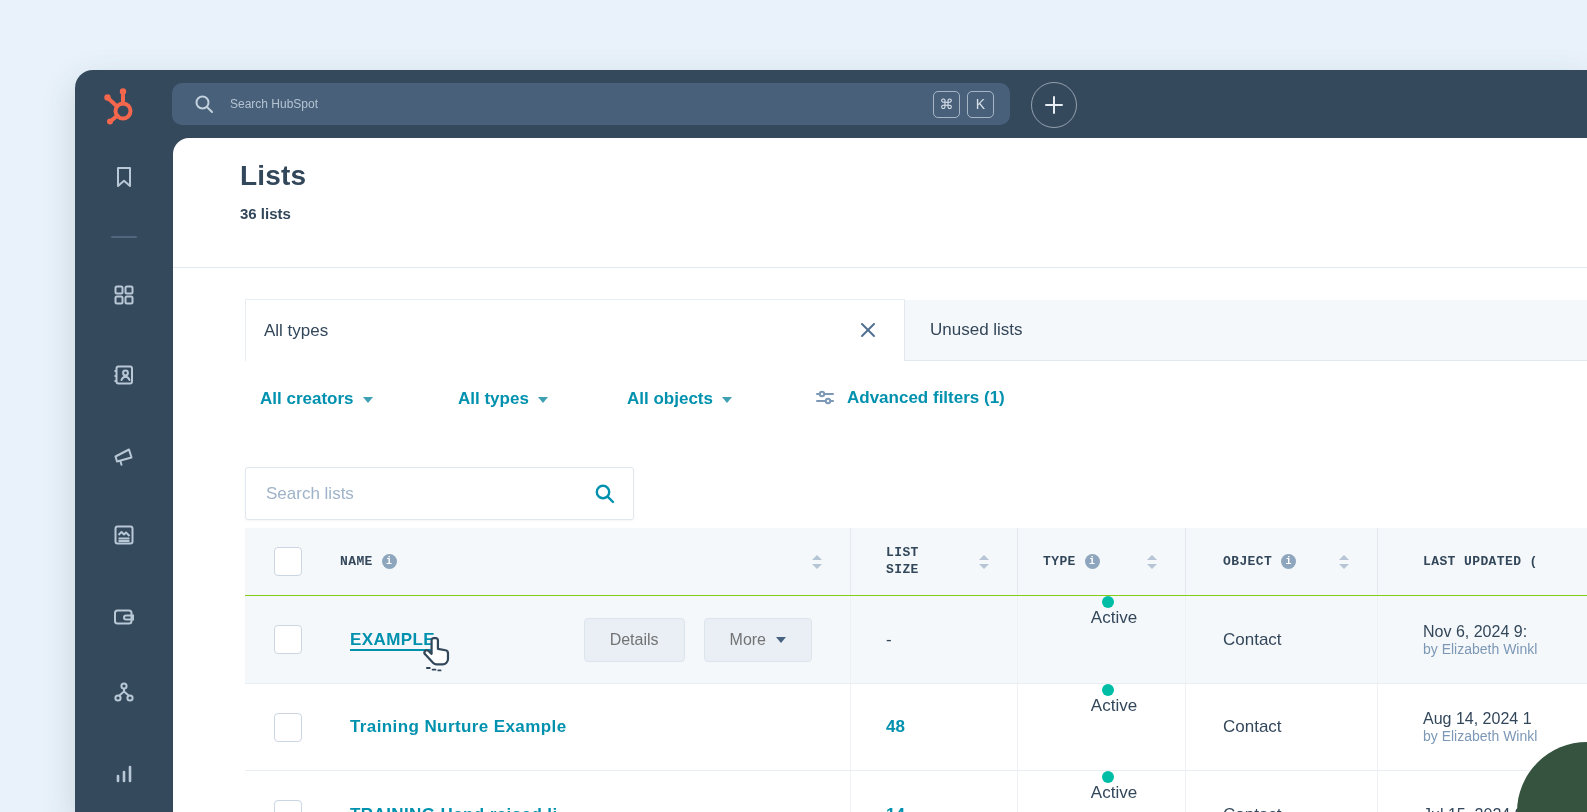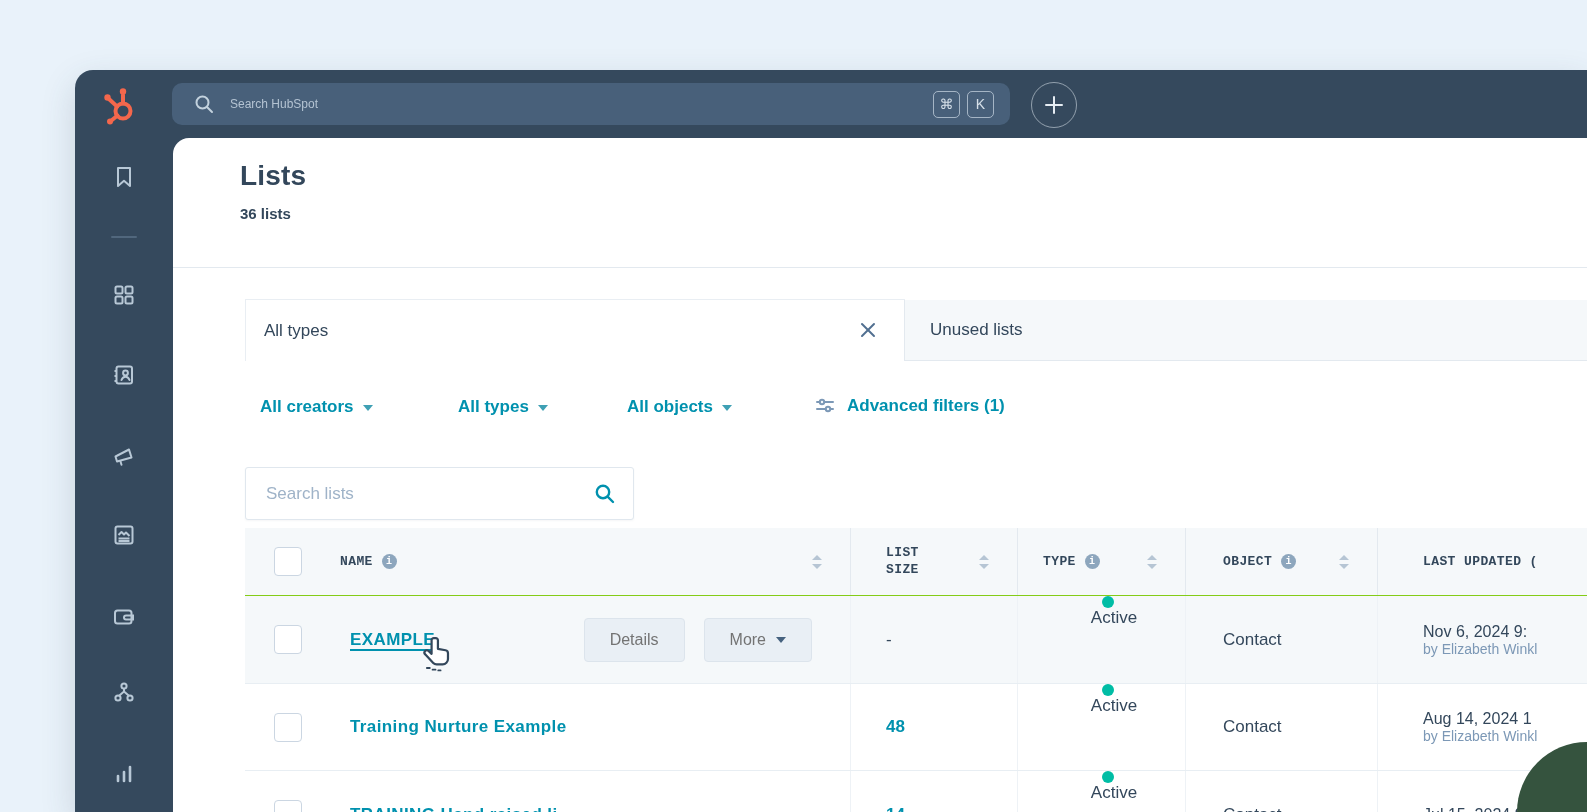--- a/index.html
+++ b/index.html
@@ -33,21 +33,21 @@
   
   .tabbar{position:absolute;left:0;right:0;top:161px;height:62px;}
   .tab-active{position:absolute;left:72px;top:0;width:658px;height:61px;background:#fff;
               border:1px solid #e9eef3;border-bottom:none;display:flex;align-items:center;}
   .tab-active .lbl{margin-left:18px;font-size:17px;color:#33475b;}
   .tab-close{position:absolute;right:26px;top:20px;width:20px;height:20px;}
   .tab-inactive{position:absolute;left:731px;top:1px;right:0;height:60px;background:#f5f8fa;
                 border-left:1px solid #e3e9ef;border-bottom:1px solid #e3e9ef;display:flex;align-items:center;}
   .tab-inactive .lbl{margin-left:25px;font-size:17px;color:#33475b;}
   
-  .filters{position:absolute;left:0;right:0;top:254px;height:36px;}
+  .filters{position:absolute;left:0;right:0;top:246px;height:36px;}
   .fitem{position:absolute;display:inline-flex;align-items:center;gap:9px;font-size:17px;font-weight:700;
          color:#0091ae;cursor:pointer;top:5px;}
   .caret{width:0;height:0;border-left:5px solid transparent;border-right:5px solid transparent;
          border-top:6px solid #3fa0b4;margin-top:2px;}
   .adv{position:absolute;left:642px;top:4px;display:inline-flex;align-items:center;gap:12px;
        font-size:17px;font-weight:700;color:#0091ae;}
   
   .lsearch{position:absolute;left:72px;top:329px;width:387px;height:51px;background:#fff;
            border:1px solid #e0e7ee;border-radius:3px;display:flex;align-items:center;box-shadow:0 1px 2px rgba(51,71,91,.05);}
   .lsearch input{flex:1;border:none;outline:none;font-size:17px;color:#737373;margin-left:18px;

